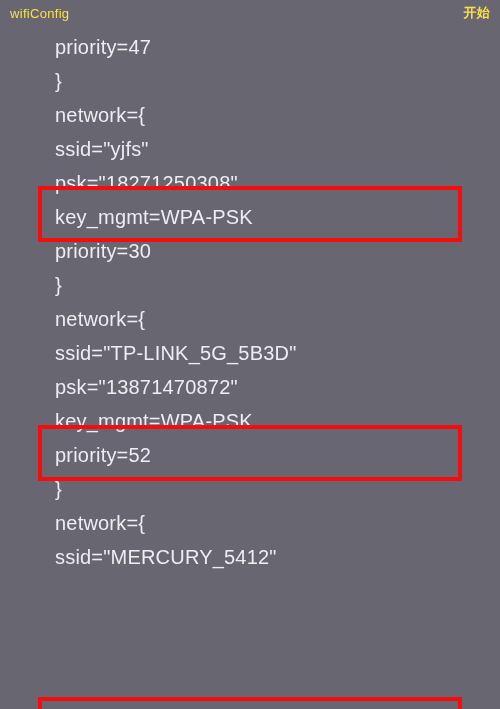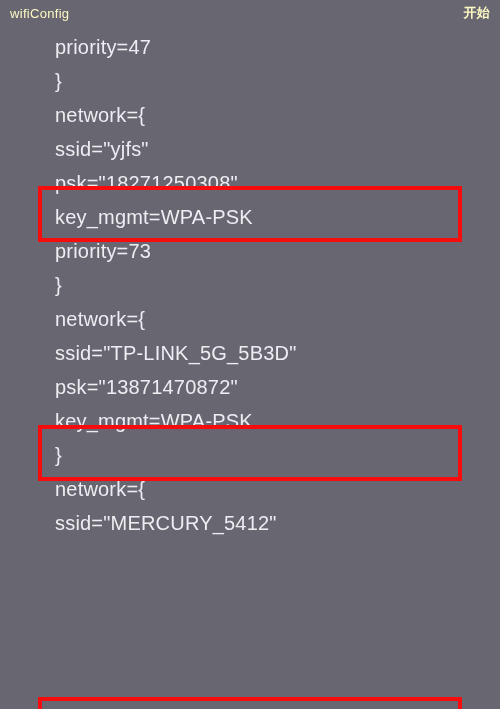--- a/index.html
+++ b/index.html
@@ -20,21 +20,21 @@
   }
   .topbar {
     position: absolute;
     top: 0; left: 0; right: 0;
     height: 26px;
     display: flex;
     justify-content: space-between;
     align-items: center;
     padding: 0 10px;
     font-size: 13px;
-    color: #fef9c3;
+    color: #fde047;
     letter-spacing: 0.3px;
   }
   .topbar .right {
     font-size: 13px;
     font-weight: bold;
   }
   .content {
     position: absolute;
     top: 30px;
     left: 55px;
@@ -72,26 +72,27 @@
     <span class="right">开始</span>
   </div>
 
   <div class="content">
     <div class="code-line">priority=47</div>
     <div class="code-line">}</div>
     <div class="code-line">network={</div>
     <div class="code-line">ssid="yjfs"</div>
     <div class="code-line">psk="18271250308"</div>
     <div class="code-line">key_mgmt=WPA-PSK</div>
-    <div class="code-line">priority=73</div>
+    <div class="code-line">priority=30</div>
     <div class="code-line">}</div>
     <div class="code-line">network={</div>
     <div class="code-line">ssid="TP-LINK_5G_5B3D"</div>
     <div class="code-line">psk="13871470872"</div>
     <div class="code-line">key_mgmt=WPA-PSK</div>
+    <div class="code-line">priority=52</div>
     <div class="code-line">}</div>
     <div class="code-line">network={</div>
     <div class="code-line">ssid="MERCURY_5412"</div>
   </div>
 
   <div class="hl-box hl1"></div>
   <div class="hl-box hl2"></div>
   <div class="hl-box hl3"></div>
 
 </div>

